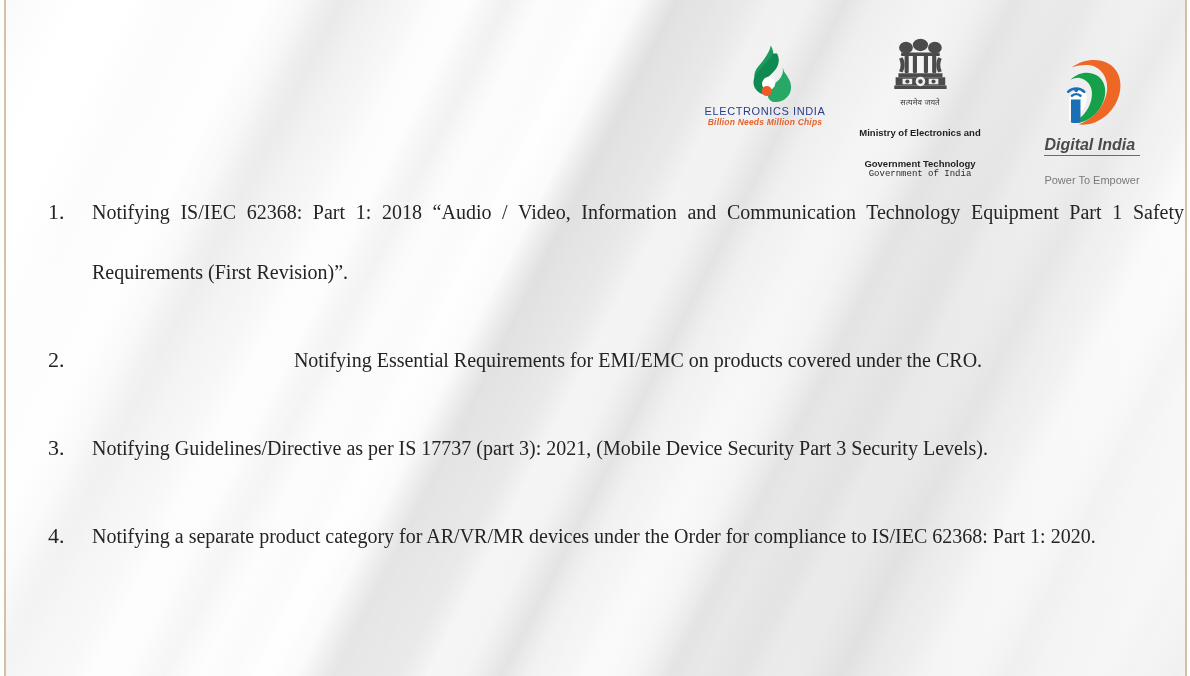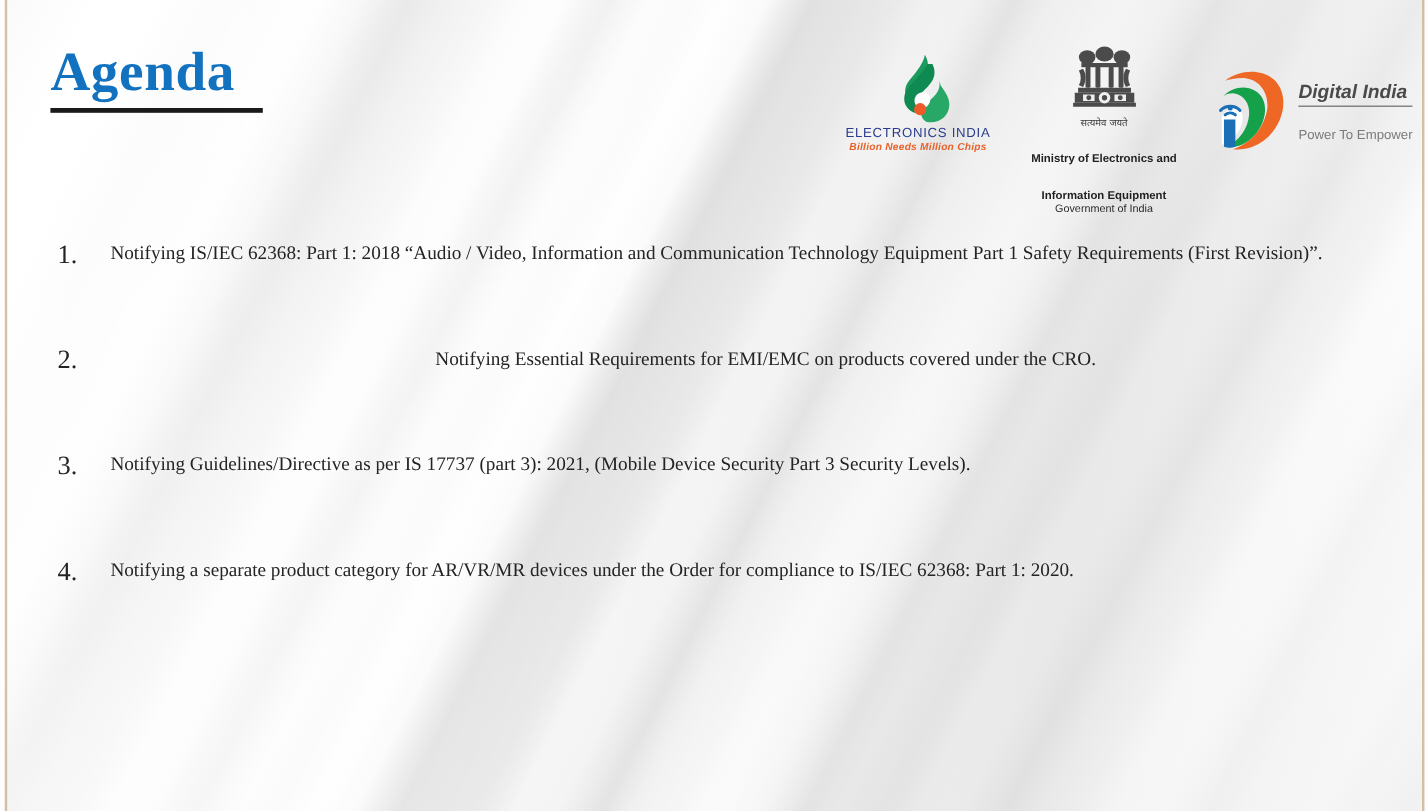--- a/index.html
+++ b/index.html
@@ -155,31 +155,31 @@
     font-family: "Liberation Sans", sans-serif;
     font-weight: bold;
     font-size: 9.5px;
     color: #1f1f1f;
     text-align: center;
     line-height: 1.18;
     margin-top: 20px;
     white-space: nowrap;
   }
   .meity-l2 {
-    font-family: Liberation Sans, sans-serif;
+    font-family: Liberation Mono, monospace;
     font-size: 9px;
     color: #2a2a2a;
     text-align: center;
     line-height: 1.2;
   }
 
   
   .logo-di {
     width: 180px;
-    flex-direction: row;
+    flex-direction: column;
     align-items: center;
     padding-top: 22px;
   }
   .di-mark { height: 78px; display: block; flex: 0 0 auto; }
   .di-text { margin-left: 4px; padding-top: 6px; }
   .di-name {
     font-family: "Liberation Sans", sans-serif;
     font-weight: bold;
     font-style: italic;
     font-size: 16px;
@@ -213,21 +213,21 @@
     flex: 0 0 auto;
     width: 44px;
     font-size: 22px;
     line-height: 60px;
     color: #242424;
     text-align: left;
     padding-left: 4px;
   }
   .item-text {
     flex: 1 1 auto;
-    font-size: 16px;
+    font-size: 20px;
     line-height: 60px;
     color: #242424;
     text-align: justify;
     text-justify: inter-word;
     hyphens: none;
   }
   .agenda-item.one-line .item-text { text-align: center; }
 </style>
 </head>
 <body>
@@ -236,24 +236,20 @@
 
   <div class="bg-base"></div>
   <div class="bg-bands"></div>
   <div class="bg-bands2"></div>
   <div class="bg-sheen"></div>
   <div class="edge-white-left"></div>
   <div class="edge-white-right"></div>
   <div class="edge-line left"></div>
   <div class="edge-line right"></div>
 
-  <div class="title-wrap">
-    <div class="slide-title">Agenda</div>
-    <div class="title-rule"></div>
-  </div>
 
   <div class="logo-bar">
 
     <div class="logo logo-ei">
       <svg class="ei-mark" viewBox="0 0 90 74">
         <path d="M52 2c6 10 3 18-3 25-5 6-9 10-9 17 0 5 3 9 7 10 -9 1-16-5-16-13 0-9 7-14 12-21 5-7 8-12 9-18z" fill="#1d9b5e"></path>
         <path d="M60 12c5 10 1 18-5 24-6 6-11 10-11 17 0 6 4 10 9 11 -4 1-8 1-11 0 -7-2-12-8-12-15 0-10 8-16 14-23 5-6 9-10 11-14z" fill="#0f8a53"></path>
         <path d="M66 26c4 9 0 17-6 22-7 6-12 10-12 16 0 5 3 9 8 10 13 1 22-8 22-19 0-9-6-15-9-20-1-3-2-6-3-9z" fill="#27a866"></path>
         <path d="M44 44c4-3 9-3 12 1 3 4 2 9-2 12-4 3-9 2-12-2-2-4-1-8 2-11z" fill="#ffffff"></path>
         <circle cx="47" cy="60" r="6.5" fill="#f05a28"></circle>
@@ -284,21 +280,21 @@
           <path d="M24 62h14v8H24zM62 62h14v8H62z"></path>
         </g>
         <g fill="#4b4b4b">
           <circle cx="50" cy="66" r="3.2"></circle>
           <circle cx="31" cy="66" r="3"></circle>
           <circle cx="69" cy="66" r="3"></circle>
         </g>
       </svg>
       <div class="emblem-sanskrit">सत्यमेव जयते</div>
       <div class="meity-l1">Ministry of Electronics and</div>
-      <div class="meity-l1">Information Equipment</div>
+      <div class="meity-l1">Government Technology</div>
       <div class="meity-l2">Government of India</div>
     </div>
 
     <div class="logo logo-di">
       <svg class="di-mark" viewBox="0 0 82 82">
         <path d="M22 16C38 4 62 6 70 22c9 18-3 44-24 52-6 2-12 3-17 2 16-5 28-20 30-36 1-13-6-24-18-26-8-1-15 1-19 2z" fill="#ef6724"></path>
         <path d="M20 30C31 18 49 20 55 32c6 13-2 32-18 40-5 2-10 3-14 2 11-5 19-16 20-28 1-10-5-18-14-19-4 0-7 1-9 3z" fill="#14a14a"></path>
         <path d="M24 42c5-4 11-2 13 3 2 7-2 17-11 24-2 2-5 3-7 3V50c0-4 2-6 5-8z" fill="#ffffff"></path>
         <path d="M21 50h10v24c-3 1-7 1-10 0z" fill="#1b6fb5"></path>
         <g fill="none" stroke="#1b6fb5" stroke-width="2.6" stroke-linecap="round">

